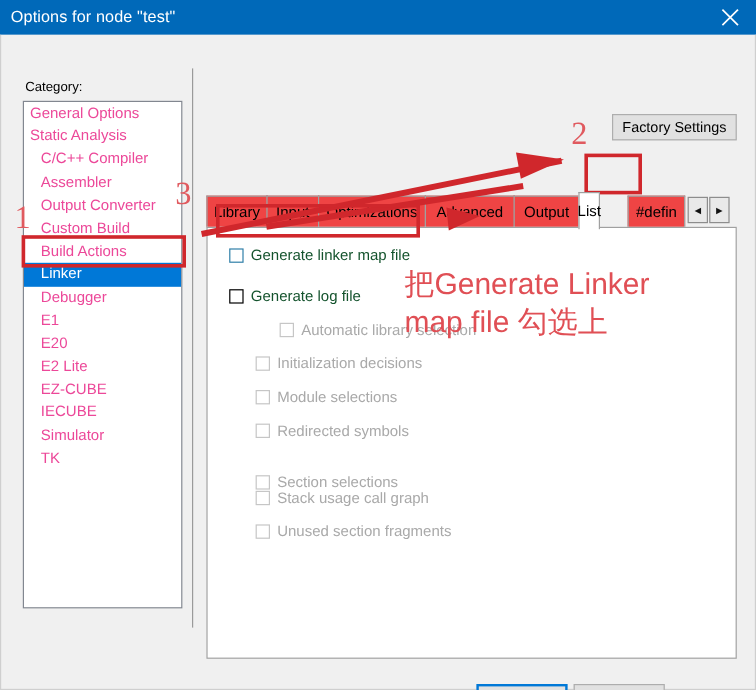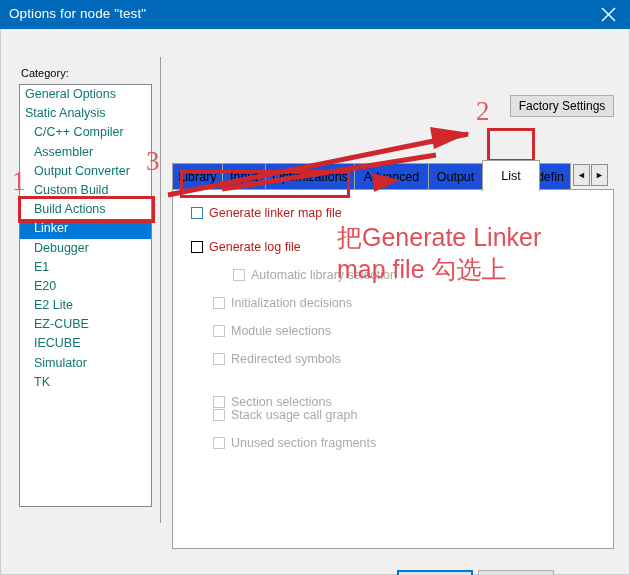--- a/index.html
+++ b/index.html
@@ -67,21 +67,21 @@
     position: absolute;
     left: 18px; top: 55px;
     width: 133px; height: 423px;
     background: #ffffff;
     border: 1px solid #828790;
     box-sizing: border-box;
     overflow: hidden;
   }
   .cat-item {
     font-size: 12.5px;
-    color: #0f766e;
+    color: #ec4899;
     line-height: 19.2px;
     height: 19.2px;
     padding-left: 5px;
     white-space: nowrap;
     box-sizing: border-box;
   }
   .cat-item.indent { padding-left: 14px; }
   .cat-item.selected {
     background: #0078d7;
     color: #ffffff;
@@ -114,21 +114,21 @@
   
   #tabstrip {
     position: absolute;
     left: 171px; top: 131px;
     width: 442px; height: 30px;
   }
   .tab {
     position: absolute;
     top: 3px;
     height: 27px;
-    background: #1d4ed8;
+    background: #ef4444;
     border: 1px solid #a0a0a0;
     border-bottom: none;
     box-sizing: border-box;
     font-size: 12.5px;
     color: #000;
     display: flex;
     align-items: center;
     justify-content: center;
     white-space: nowrap;
     cursor: pointer;
@@ -176,21 +176,21 @@
   .chk-box {
     width: 12px; height: 12px;
     border: 1px solid #4a90b8;
     background: #ffffff;
     box-sizing: border-box;
     margin-right: 6px;
     flex: none;
   }
   .chk-row.disabled .chk-box { border-color: #c6c6c6; }
   .chk-row.enabled .chk-box { border-color: #2f7fa8; }
-  .chk-row.enabled { color: #b91c1c; }
+  .chk-row.enabled { color: #14532d; }
   .chk-row.disabled { color: #a9a9a9; }
   .chk-row.strong .chk-box { border: 1px solid #000000; }
 
   
   .dlg-btn {
     position: absolute;
     width: 76px; height: 23px;
     font-size: 12px;
     color: #000;
     background: #e1e1e1;
@@ -282,21 +282,21 @@
     <div id="pane-sep"></div>
 
     <div id="factory-btn">Factory Settings</div>
 
     <div id="tabstrip">
         <div class="tab" style="left: 0px; width: 51px;">Library</div>
         <div class="tab" style="left: 50px; width: 44px;">Input</div>
         <div class="tab" style="left: 93px; width: 90px;">Optimizations</div>
         <div class="tab" style="left: 182px; width: 75px;">Advanced</div>
         <div class="tab" style="left: 256px; width: 55px;">Output</div>
-        <div class="tab selected" style="left: 310px; width: 58px;">List</div>
+        <div class="tab selected" style="left: 310px; width: 18px;">List</div>
         <div class="tab clipped" style="left: 351px; width: 48px;">#defin</div>
         <div class="tab-scroll" style="left: 401px;">◄</div>
         <div class="tab-scroll" style="left: 419px;">►</div>
       </div>
 
     <div id="tabpanel">
         <div class="chk-row enabled" style="left: 18px; top: 16px;">
           <span class="chk-box"></span>
           <span>Generate linker map file</span>
         </div>

